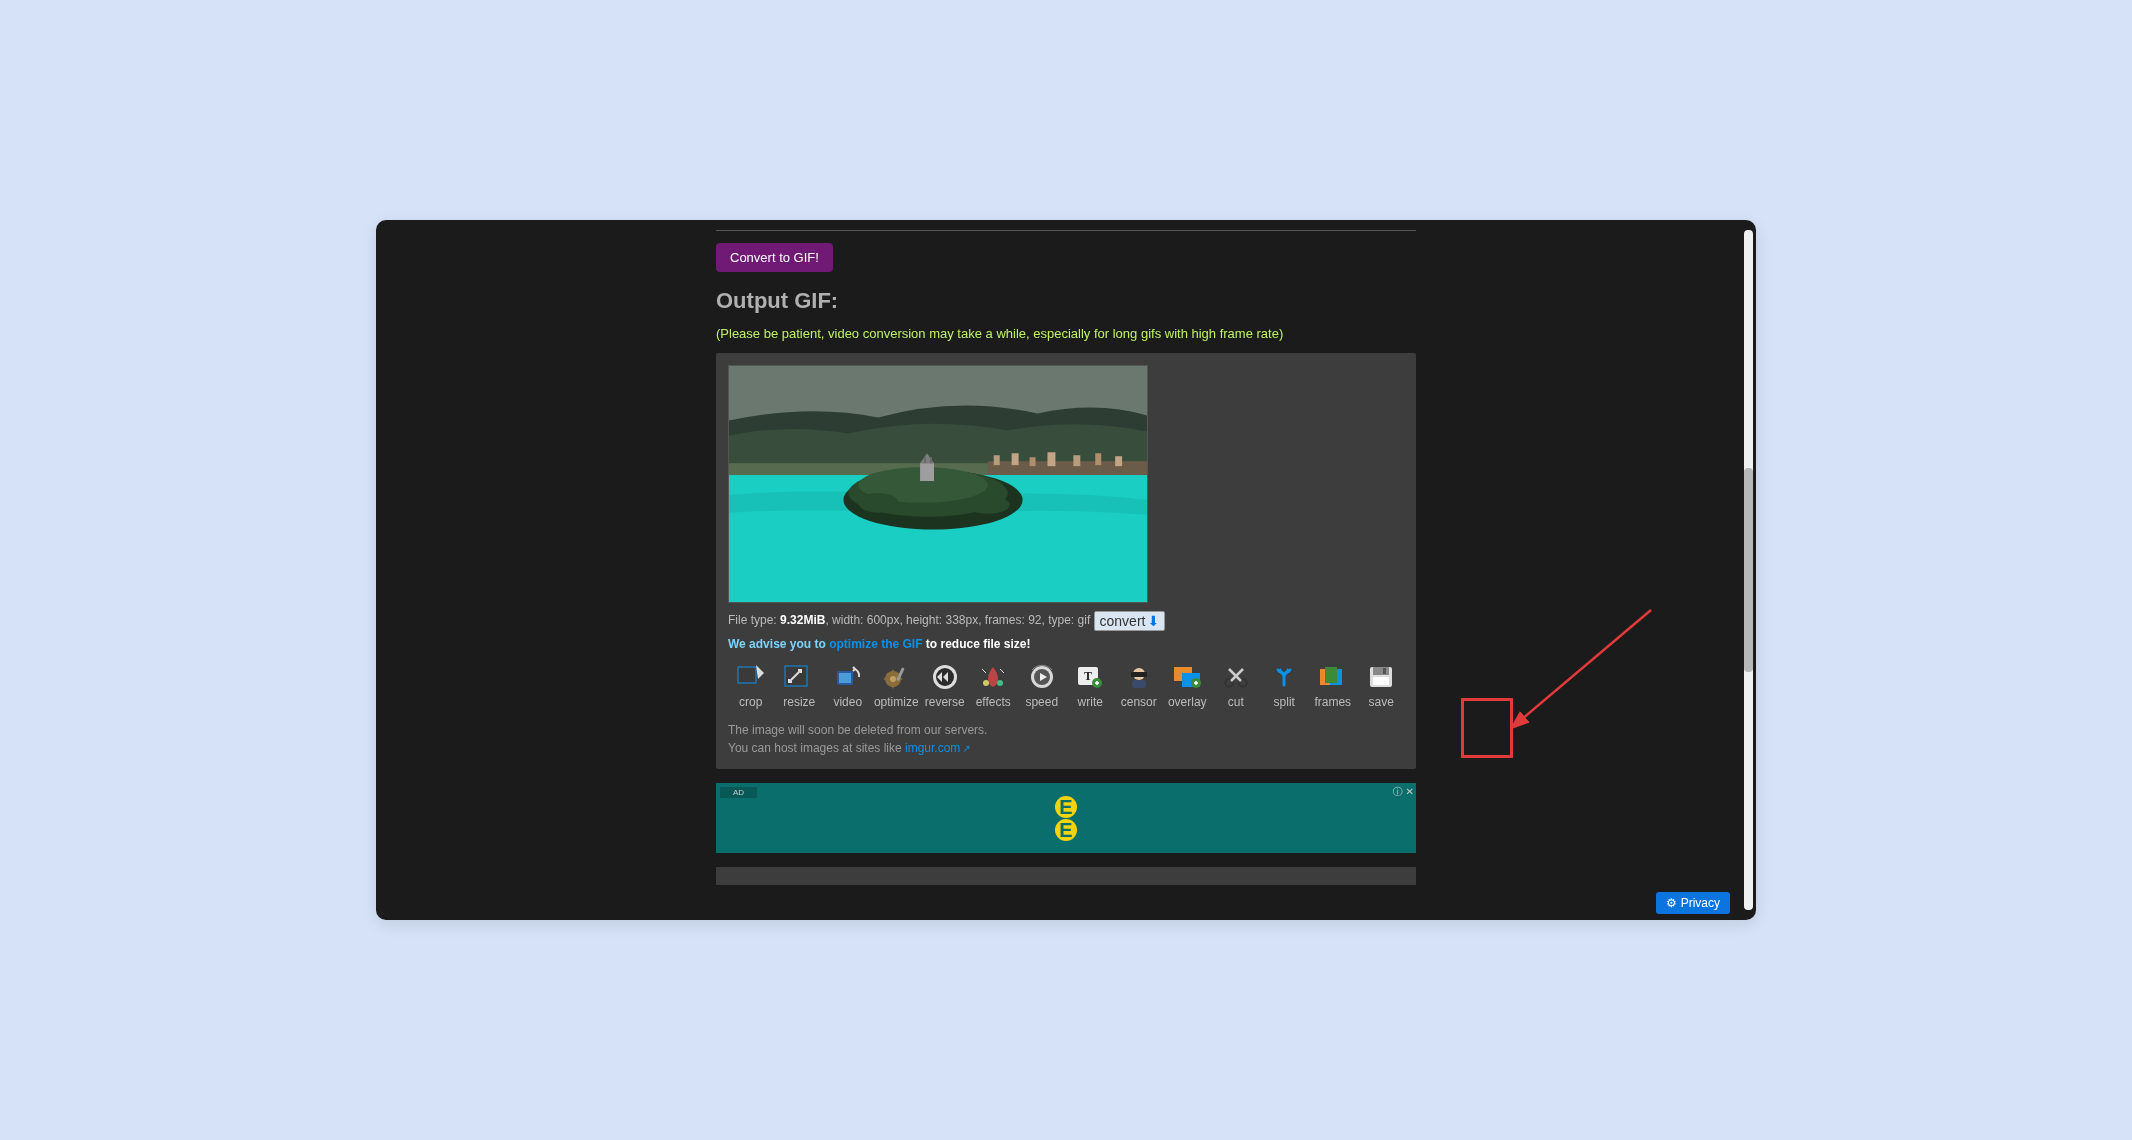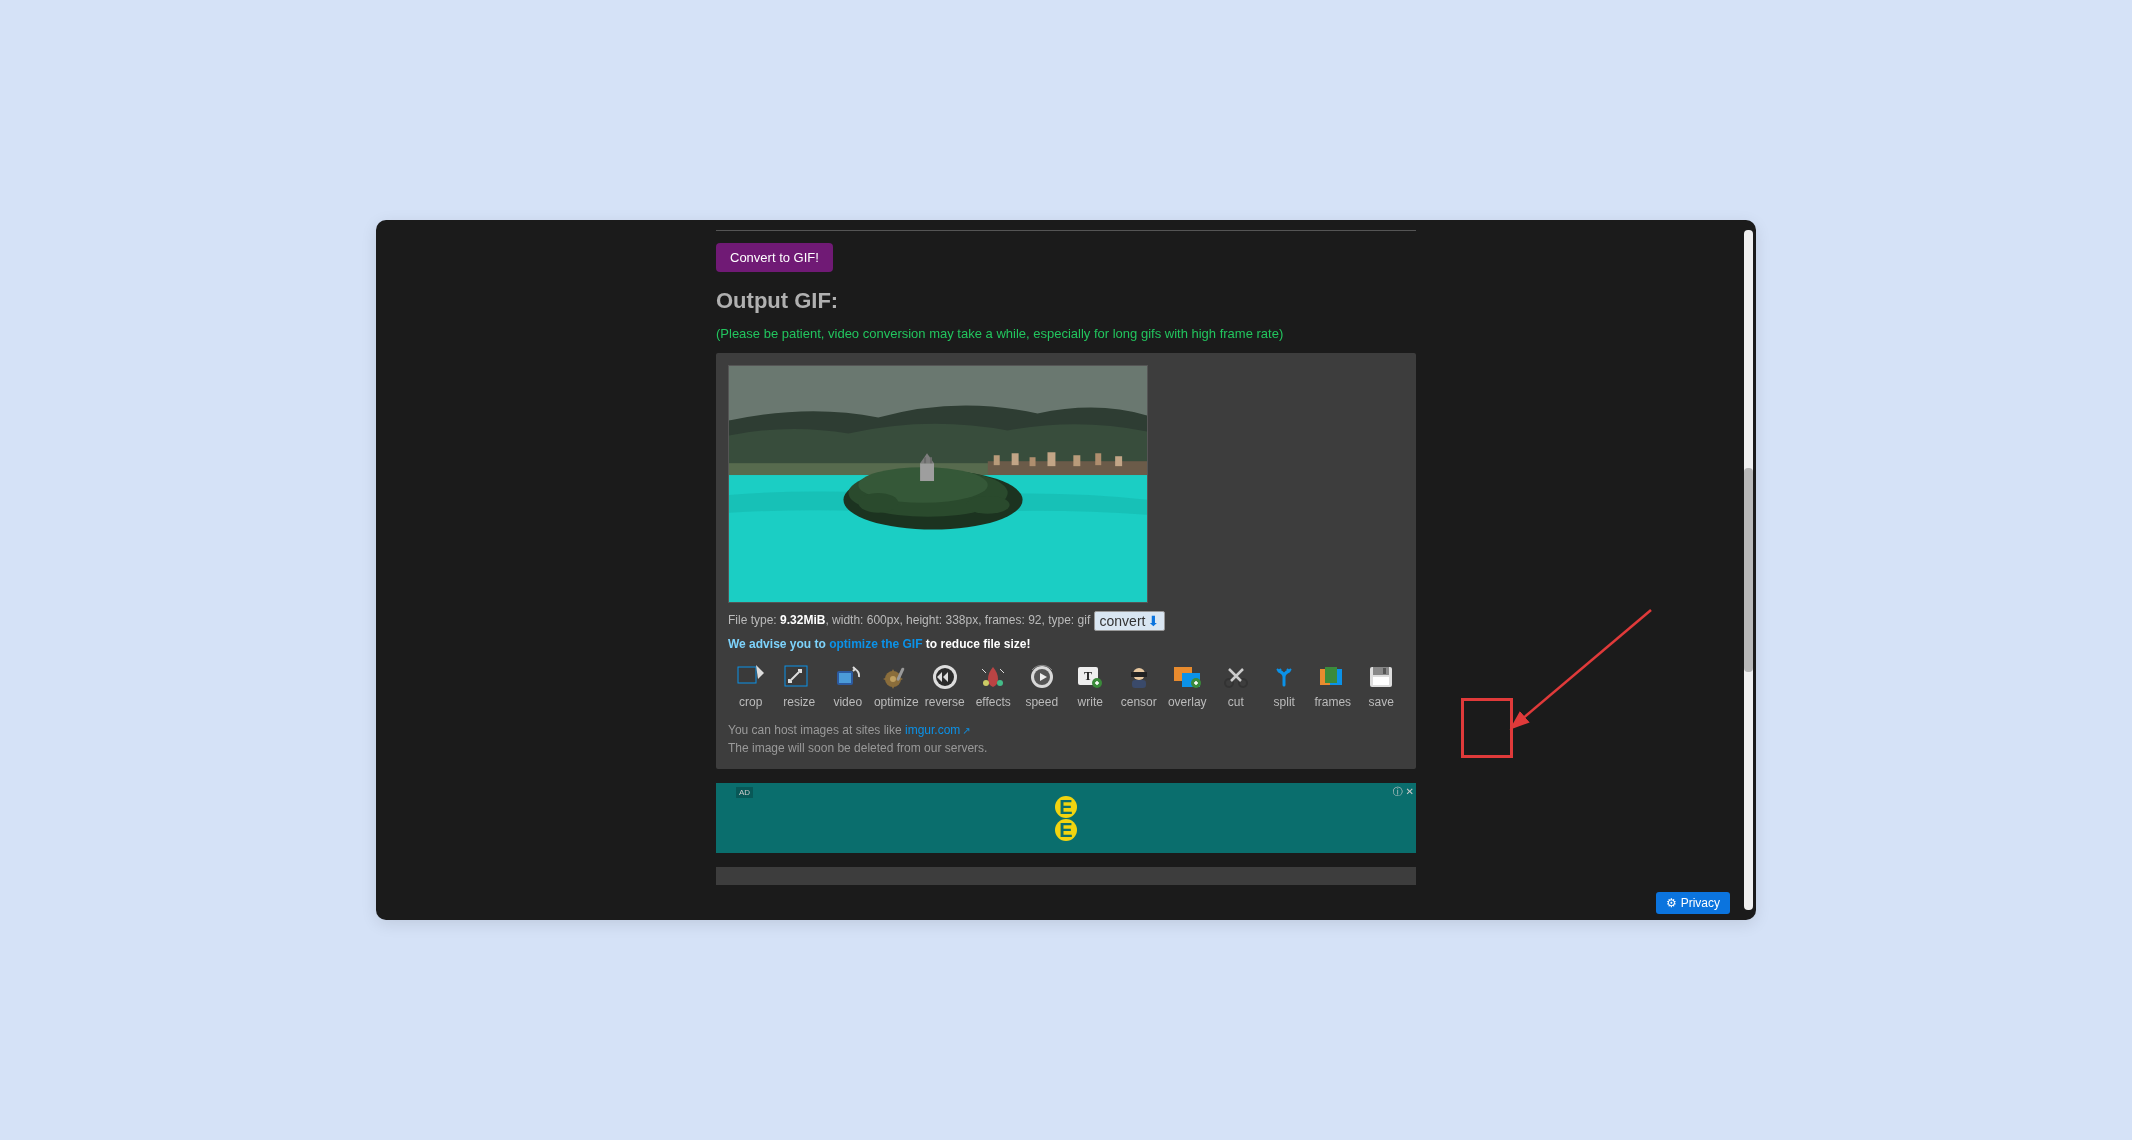--- a/index.html
+++ b/index.html
@@ -61,21 +61,21 @@
   cursor: pointer;
   margin-bottom: 16px;
 }
 .output-heading {
   font-size: 22px;
   color: #b0b0b0;
   font-weight: 700;
   margin-bottom: 12px;
 }
 .patient-note {
-  color: #22c55e;
+  color: #bef264;
   margin-bottom: 12px;
 }
 .output-box {
   background: #3d3d3d;
   padding: 12px;
   border-radius: 2px;
   margin-bottom: 14px;
 }
 .gif-preview {
   width: 420px;
@@ -145,25 +145,25 @@
   height: 70px;
   background: #0a6e6d;
   position: relative;
   display: flex;
   align-items: center;
   justify-content: center;
 }
 .ad-tag {
   position: absolute;
   top: 4px;
-  left: 20px;
+  left: 4px;
   font-size: 8px;
   color: #ccc;
   background: rgba(0,0,0,0.2);
-  padding: 1px 3px;
+  padding: 1px 13px;
 }
 .ad-close {
   position: absolute;
   top: 2px;
   right: 2px;
   font-size: 10px;
   color: #ccc;
 }
 .ee-logo { color: #f1d40f; font-weight: 700; font-size: 20px; text-align: center; line-height: 0.9; }
 .ee-logo span { display: block; background: #f1d40f; color: #0a6e6d; border-radius: 50%; width: 22px; height: 22px; line-height: 22px; margin: 1px auto; }
@@ -402,24 +402,24 @@
                 <rect x="9" y="4" width="16" height="8" fill="#888"></rect>
                 <rect x="19" y="5" width="3" height="6" fill="#555"></rect>
                 <rect x="9" y="14" width="16" height="8" fill="#fff"></rect>
               </svg>
             </div>
             <div class="tool-label">save</div>
           </div>
         </div>
 
       <div class="footnotes">
+        <div>The image will soon be deleted from our servers.</div>
         <div>
           <span>You can host images at sites like </span><a href="#">imgur.com</a><span class="ext-icon">↗</span>
         </div>
-        <div>The image will soon be deleted from our servers.</div>
       </div>
     </div>
 
     <div class="ad-banner">
       <span class="ad-tag">AD</span>
       <span class="ad-close">ⓘ ✕</span>
       <div class="ee-logo">
           <span>E</span>
           <span>E</span>
         </div>

